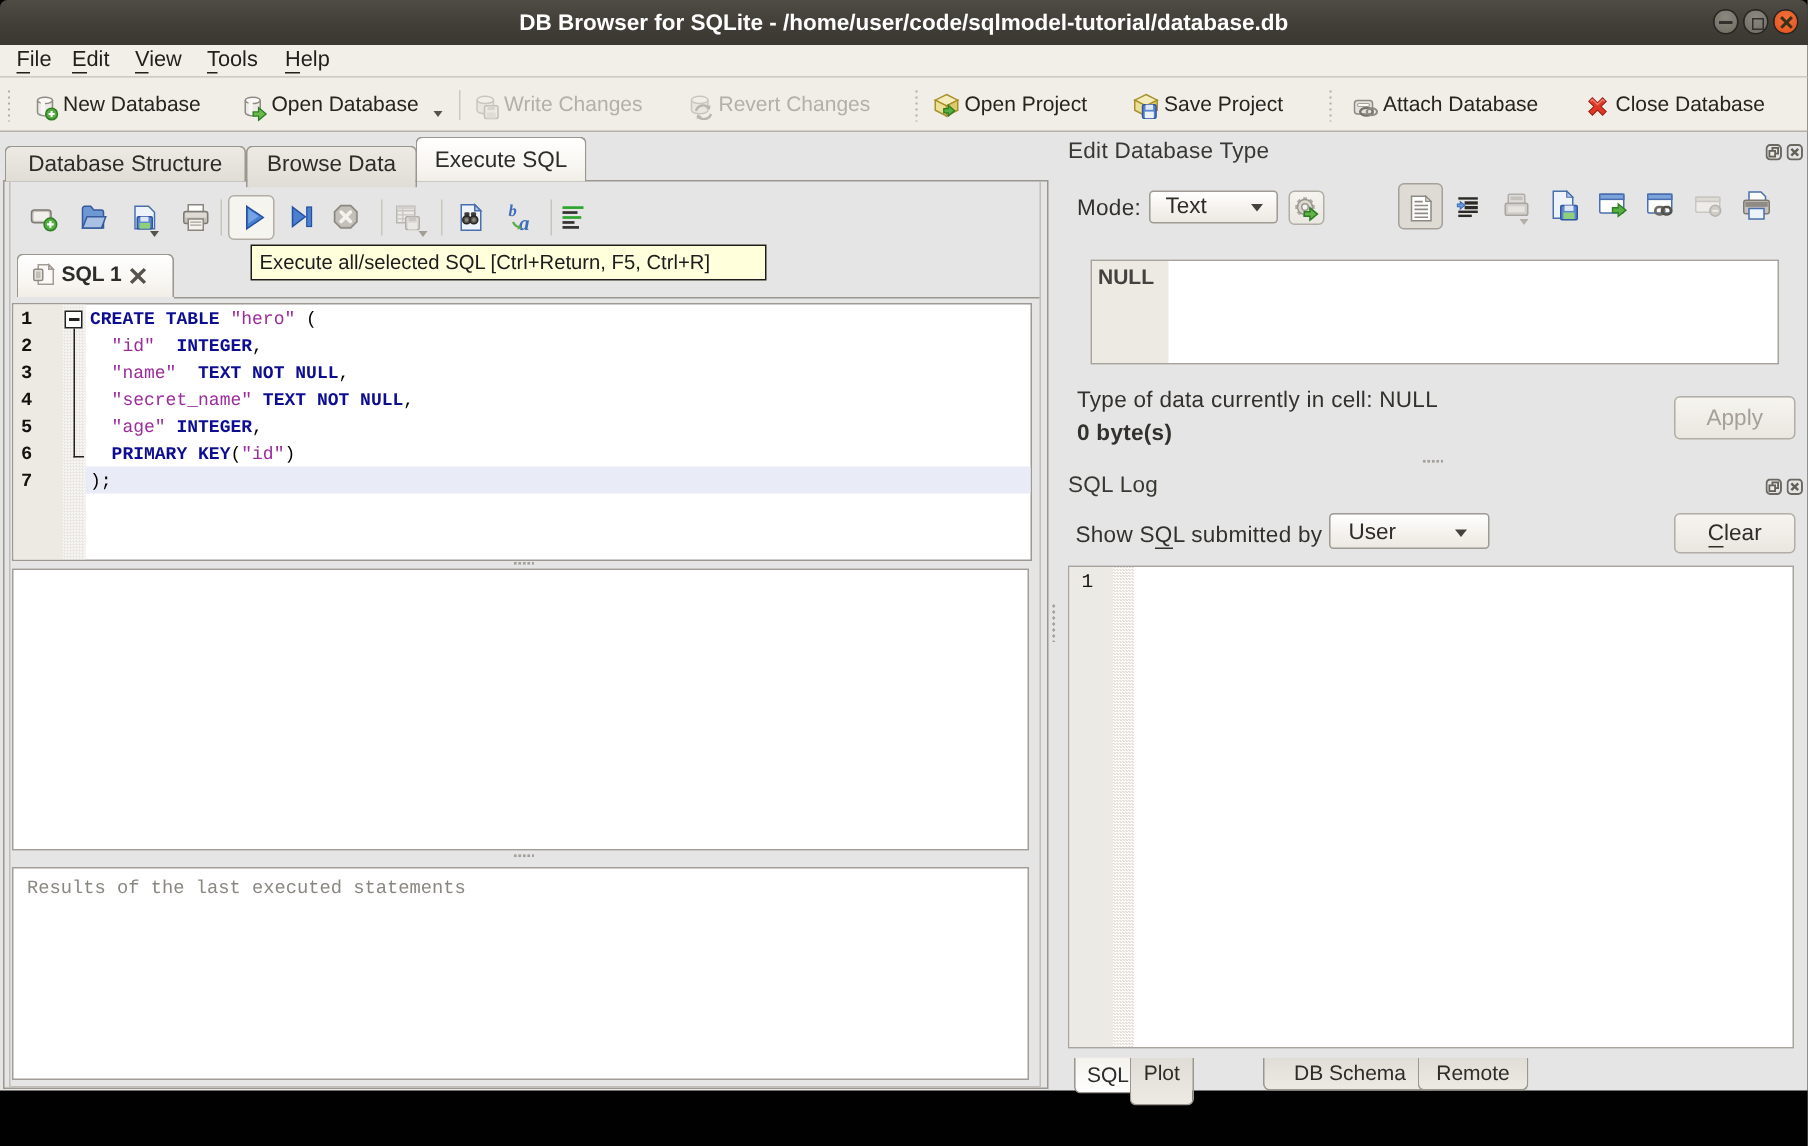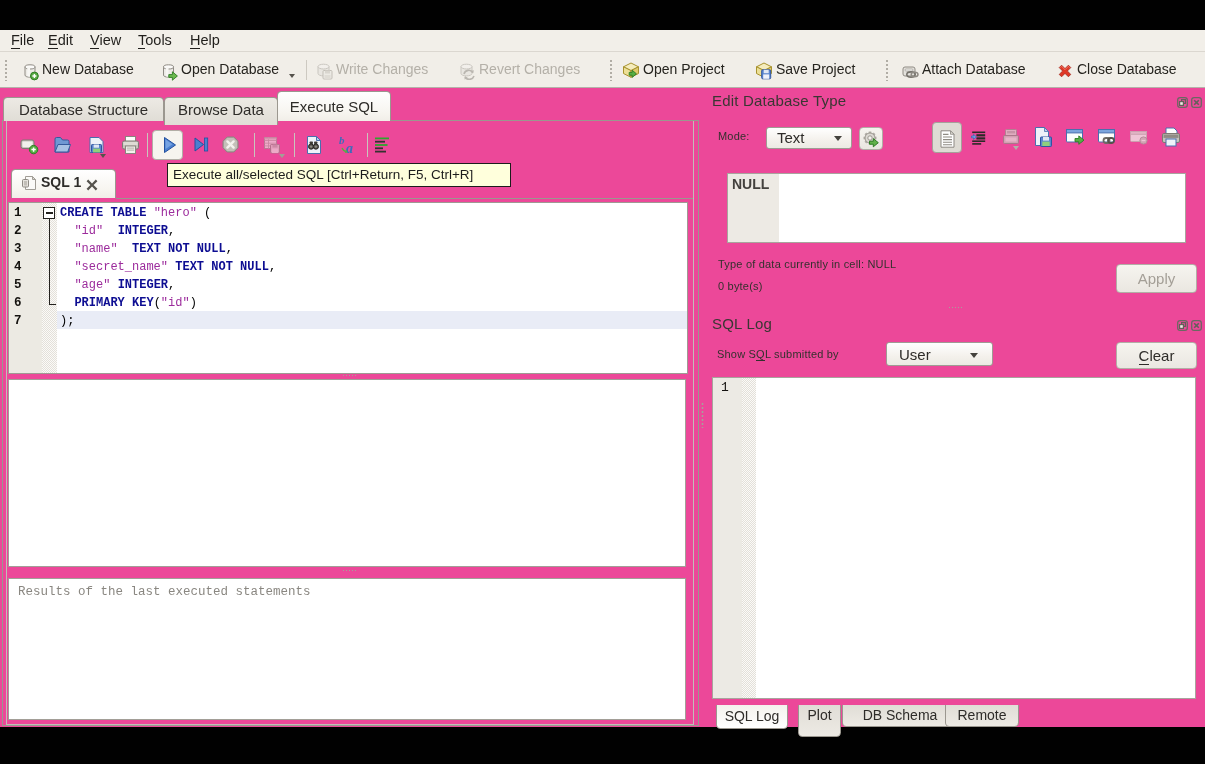--- a/index.html
+++ b/index.html
@@ -38,21 +38,21 @@
 .tb-label { position:absolute; top:0; height:35px; line-height:35px; font-size:14px; color:#26241f; }
 .tb-label.dis { color:#b4b0a8; }
 .tb-handle { position:absolute; top:7px; height:22px; width:4px;
   background-image:radial-gradient(circle, #b1ada5 32%, transparent 36%);
   background-size:4px 4px; }
 .tb-sep { position:absolute; top:8px; height:20px; width:1px; background:#cdc9c1; }
 .dd-arrow { position:absolute; width:0; height:0; border-left:3.5px solid transparent;
   border-right:3.5px solid transparent; border-top:4.5px solid #55524c; }
 
 
-#main { position:absolute; left:0; top:88px; width:1205px; height:639px; background:#ec4899; }
+#main { position:absolute; left:0; top:88px; width:1205px; height:639px; background:#e5e5e5; }
 
 
 .tab { position:absolute; font-size:15px; color:#2e2c29; text-align:center;
   border:1px solid #9b978f; border-bottom:none; border-radius:4.5px 4.5px 0 0;
   background:linear-gradient(#edeae4,#e0ddd6); }
 .tab.active { background:linear-gradient(#ffffff,#f7f5f0 70%,#f1eee8); }
 #pane-border { position:absolute; left:2px; top:32px; width:697px; height:606px;
   border:1px solid #9b978f; }
 #inner-frame { position:absolute; left:6px; top:33px; width:688px; height:604px;
   border:1px solid #c2beb7; border-top:none; }
@@ -85,41 +85,47 @@
 .spl-v { position:absolute; width:3px; height:26px;
   background-image:radial-gradient(circle, #a5a19a 40%, transparent 46%);
   background-size:3px 4px; }
 
 
 .whitepane { position:absolute; background:#fff; border:1px solid #a29e97; }
 
 
 .docktitle { position:absolute; font-size:15px; letter-spacing:0.2px; color:#393733; }
 .dockbtn { position:absolute; width:11px; height:11px; }
-.label14 { position:absolute; font-size:11px; letter-spacing:0.2px; color:#33312d; }
+.label14 { position:absolute; font-size:15px; letter-spacing:0.2px; color:#33312d; }
 .combo { position:absolute; background:linear-gradient(#ffffff,#f4f1ec 60%,#eceae3);
   border:1px solid #9f9b94; border-radius:3px; font-size:15px; color:#2e2c29; }
 .combo .arr { position:absolute; width:0; height:0; border-left:4px solid transparent;
   border-right:4px solid transparent; border-top:5px solid #44423d; }
 .pushbtn { position:absolute; background:linear-gradient(#f6f4ef,#eae7e1);
   border:1px solid #b2aea6; border-radius:4px; text-align:center; font-size:15px; }
 
 
 .btab { position:absolute; font-size:14px; color:#2e2c29; text-align:center;
   border:1px solid #9b978f; border-top:none; border-radius:0 0 4.5px 4.5px;
   background:linear-gradient(#e0ddd6,#edeae4); }
 .btab.active { background:linear-gradient(#f4f2ed,#ffffff); }
 
 
 #statusbar { position:absolute; left:0; top:727px; width:1205px; height:37px; background:#efece6; }
 </style>
 </head>
 <body>
 <div id="win">
 
+  <div id="titlebar">
+    <div id="title-text">DB Browser for SQLite - /home/user/code/sqlmodel-tutorial/database.db</div>
+    <div class="winbtn" id="btn-min"></div>
+    <div class="winbtn" id="btn-max"></div>
+    <div class="winbtn" id="btn-close"></div>
+  </div>
 
   <div id="toolbar">
     <div class="tb-handle" style="left:4px"></div>
     <div class="abs" id="ic-newdb" style="left:21px;top:10px">
       <svg width="19" height="19" viewBox="0 0 19 19">
         <path d="M4 4.8 V13 a5 2.1 0 0 0 10 0 V4.8" fill="#eceae5" stroke="#8f8b84"></path>
         <ellipse cx="9" cy="4.9" rx="5" ry="2.1" fill="#fbfaf8" stroke="#8f8b84"></ellipse>
         <path d="M6.2 5 V13.2 a2.8 1.6 0 0 0 2.8 1.6 V5.2 z" fill="#f7f6f3" stroke="none"></path>
         <circle cx="13.4" cy="14" r="3.9" fill="#5aaa45" stroke="#2d7d22"></circle>
         <path d="M13.4 12 v4 M11.4 14 h4" stroke="#fff" stroke-width="1.4"></path>
@@ -433,21 +439,21 @@
         <rect x="3.5" y="8.5" width="15" height="3.4" fill="#8f8b84"></rect>
         <rect x="6" y="13" width="10" height="7" fill="#eef2f9" stroke="#4a6fae"></rect>
       </svg></div>
 
     <div class="whitepane" style="left:727px;top:85px;width:459px;height:70px;border-color:#a8a49d;">
       <div style="position:absolute;left:0;top:0;width:51px;height:68px;background:#edeae4;"></div>
       <div style="position:absolute;left:4px;top:2px;font-size:14px;font-weight:bold;color:#44423e;">NULL</div>
     </div>
 
     <div class="label14" style="left:718px;top:170px;">Type of data currently in cell: NULL</div>
-    <div class="label14" style="left:718px;top:192px;">0 byte(s)</div>
+    <div class="label14" style="left:718px;top:192px;font-weight:bold;">0 byte(s)</div>
     <div class="pushbtn" style="left:1116px;top:176px;width:81px;height:29px;line-height:27px;color:#a49f97;">Apply</div>
 
     <div class="spl-h" style="left:948px;top:218px;"></div>
 
     <div class="docktitle" style="left:712px;top:227px;">SQL Log</div>
     <div class="dockbtn" id="dbtn-f2" style="left:1177px;top:229px;">
       <svg width="11" height="11" viewBox="0 0 11 11">
         <rect x="0.7" y="0.7" width="9.6" height="9.6" rx="2.4" fill="none" stroke="#6b6862" stroke-width="1.3"></rect>
         <rect x="4.6" y="2.6" width="3.8" height="3.8" fill="none" stroke="#63605a" stroke-width="1.2"></rect>
         <rect x="2.6" y="4.6" width="3.8" height="3.8" fill="#f0ede7" stroke="#63605a" stroke-width="1.2"></rect>
@@ -462,18 +468,18 @@
     <div class="combo" style="left:886px;top:254px;width:107px;height:24px;line-height:24px;padding-left:12px;">User<div class="arr" style="right:14px;top:10px;"></div></div>
     <div class="pushbtn" style="left:1116px;top:254px;width:81px;height:27px;line-height:25px;color:#2e2c29;"><span style="border-bottom:1px solid #2e2c29;">C</span>lear</div>
 
     <div class="whitepane" style="left:712px;top:289px;width:484px;height:322px;border-color:#a8a49d;">
       <div style="position:absolute;left:0;top:0;width:29px;height:320px;background:#eceae4;"></div>
       <div style="position:absolute;left:29px;top:0;width:14px;height:320px;background-image:conic-gradient(#e3e0d9 25%, #fbfaf8 25% 50%, #e3e0d9 50% 75%, #fbfaf8 75%);background-size:2px 2px;"></div>
       <div style="position:absolute;left:8px;top:2px;font:13px 'Liberation Mono',monospace;color:#14120f;">1</div>
     </div>
 
     <div class="btab active" style="left:716px;top:617px;width:72px;height:24px;line-height:23px;">SQL Log</div>
-    <div class="btab" style="left:798px;top:617px;width:43px;height:32px;line-height:21px;">Plot</div>
+    <div class="btab" style="left:753px;top:617px;width:43px;height:32px;line-height:21px;">Plot</div>
     <div class="btab" style="left:842px;top:617px;width:116px;height:22px;line-height:21px;">DB Schema</div>
     <div class="btab" style="left:945px;top:617px;width:74px;height:22px;line-height:21px;">Remote</div>
   </div>
 
 </div>
 
 </body></html>

